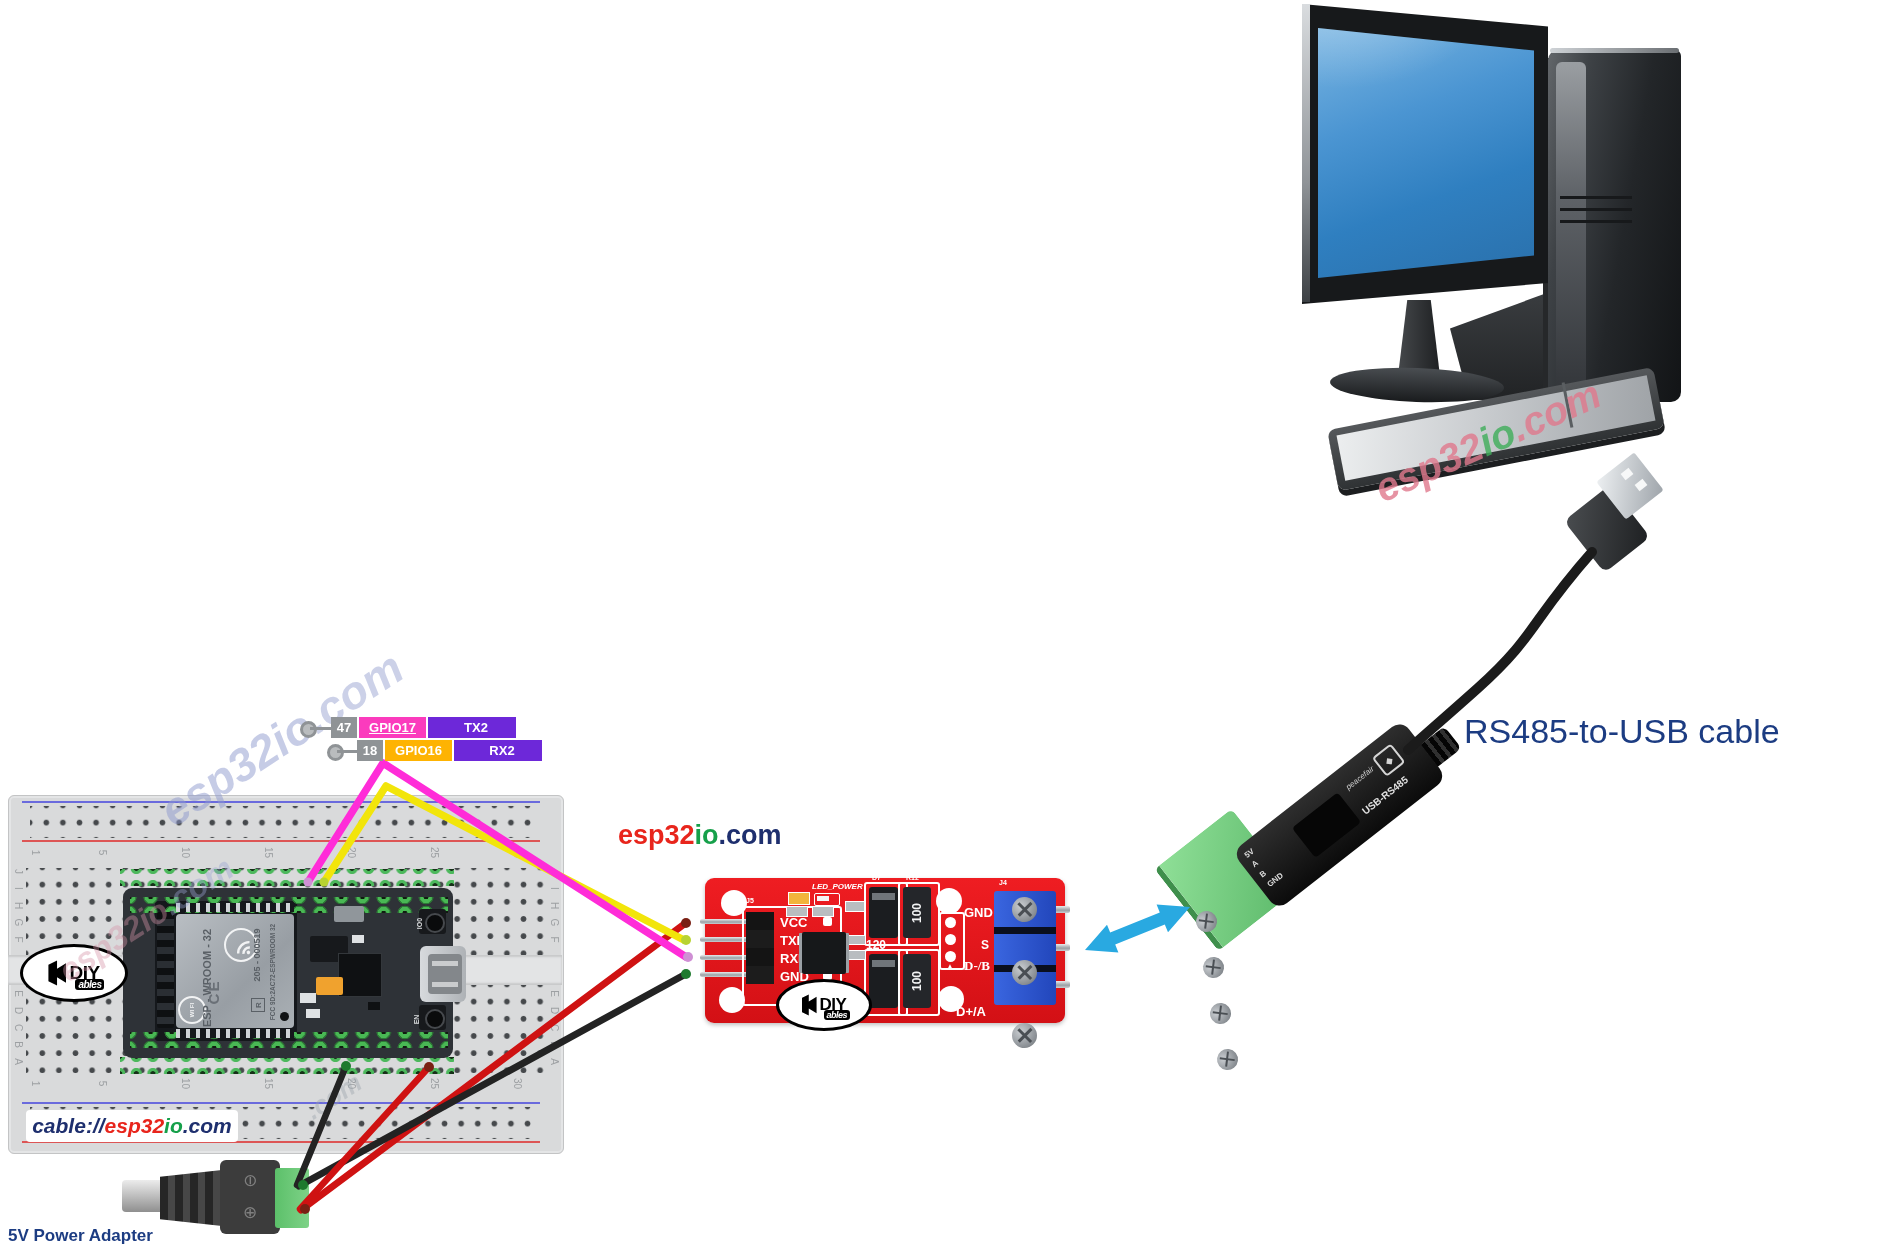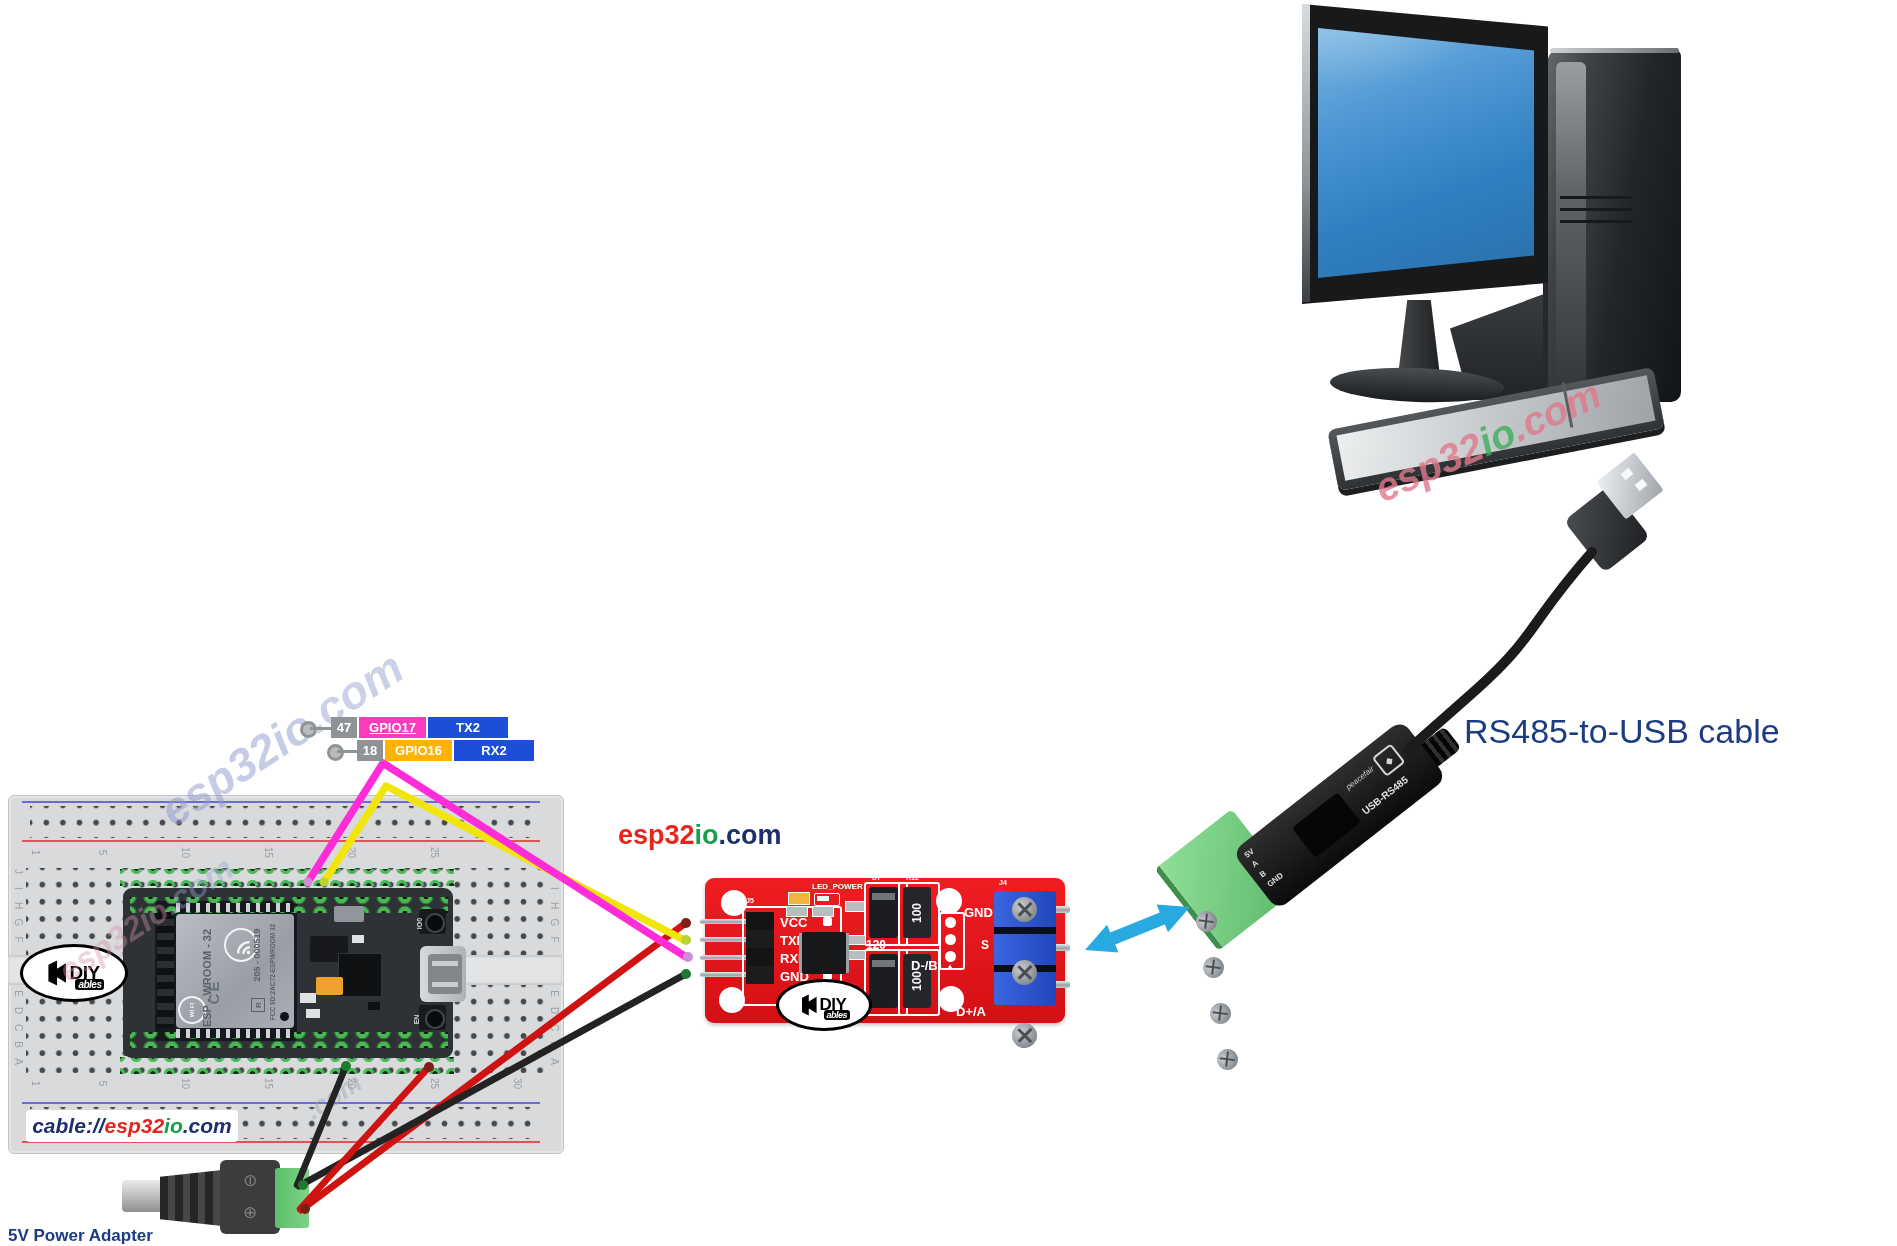--- a/index.html
+++ b/index.html
@@ -24,21 +24,21 @@
   .dylogo{background:#fff;border:3px solid #000;border-radius:50%;display:flex;align-items:center;justify-content:center;gap:3px;}
   .dyicon{background:#000;clip-path:polygon(0 18%,48% 2%,48% 34%,100% 12%,100% 88%,48% 66%,48% 98%,0 82%);}
   .dytext{font-weight:bold;color:#000;letter-spacing:-.5px;position:relative;}
   .dyables{position:absolute;background:#000;color:#fff;border-radius:3px;padding:0 3px;font-style:italic;}
 
   
   .callout-box{color:#fff;font-weight:bold;font-size:13px;display:flex;align-items:center;justify-content:center;height:21px;}
   .pinnum{background:#8f9396;}
   .gpio17{background:#fb3bbd;text-decoration:underline;}
   .gpio16{background:#feb302;}
-  .func{background:#1d4ed8;}
+  .func{background:#6d28d9;padding-left:8px;}
   .callout-dot{width:11px;height:11px;border-radius:50%;background:#b9bcbe;border:3px solid #8f9396;}
 
   
   .rsboard{background:linear-gradient(180deg,#ef1d22,#d31015);border-radius:9px;box-shadow:0 2px 4px rgba(0,0,0,.25);}
   .hole{background:#fff;border-radius:50%;}
   .silk{border:2px solid #fff;border-radius:3px;}
   .rslabel{color:#fff;font-weight:bold;font-size:13px;}
   .tinyref{color:#fff;font-size:7px;font-weight:bold;}
   .metalpin{background:linear-gradient(180deg,#e8eaec,#9aa0a5 60%,#caced2);border-radius:2px;}
   .screw{background:radial-gradient(circle at 35% 35%,#c9cdd1,#888d92 70%,#5e6368);border-radius:50%;position:relative;}
@@ -241,21 +241,21 @@
   <span class="abs rslabel" style="left:780px;top:915px;z-index:12;">VCC</span>
   <span class="abs rslabel" style="left:780px;top:933px;z-index:12;">TXD</span>
   <span class="abs rslabel" style="left:780px;top:951px;z-index:12;">RXD</span>
   <span class="abs rslabel" style="left:780px;top:969px;z-index:12;">GND</span>
 
   <div class="abs" style="left:823px;top:917px;width:9px;height:9px;background:#fff;border-radius:2px;z-index:12;"></div>
   <div class="abs" style="left:823px;top:935px;width:9px;height:9px;background:#fff;border-radius:2px;z-index:12;"></div>
   <div class="abs" style="left:823px;top:953px;width:9px;height:9px;background:#fff;border-radius:2px;z-index:12;"></div>
   <div class="abs" style="left:823px;top:971px;width:9px;height:9px;background:#fff;border-radius:2px;z-index:12;"></div>
 
-  <span class="abs" style="left:812px;top:882px;font-size:8px;font-weight:bold;color:#fff;z-index:12;">LED_POWER</span>
+  <span class="abs" style="left:812px;top:882px;font-size:8px;font-weight:bold;color:#fff;z-index:12;font-style:italic;">LED_POWER</span>
   <div class="abs" style="left:788px;top:892px;width:20px;height:11px;background:#f2b43c;border:1px solid #fff;z-index:12;"></div>
   <div class="abs" style="left:814px;top:893px;width:24px;height:11px;border:1px solid #fff;border-radius:2px;z-index:12;">
       <div style="margin:2px;width:12px;height:5px;background:#f4f5f6;"></div>
     </div>
 
   <div class="abs" style="left:786px;top:906px;width:20px;height:9px;background:#b9bdc0;border:1px solid #fff;z-index:12;"></div>
   <div class="abs" style="left:812px;top:906px;width:20px;height:9px;background:#b9bdc0;border:1px solid #fff;z-index:12;"></div>
   <div class="abs" style="left:845px;top:901px;width:18px;height:9px;background:#b9bdc0;border:1px solid #fff;z-index:12;"></div>
   <div class="abs" style="left:848px;top:935px;width:16px;height:8px;background:#b9bdc0;border:1px solid #fff;z-index:12;"></div>
   <div class="abs" style="left:848px;top:950px;width:16px;height:8px;background:#b9bdc0;border:1px solid #fff;z-index:12;"></div>
@@ -283,21 +283,21 @@
   <span class="abs" style="left:866px;top:938px;font-size:12px;font-weight:bold;color:#fff;z-index:13;">120</span>
   <span class="abs" style="left:981px;top:938px;font-size:12px;font-weight:bold;color:#fff;z-index:13;">S</span>
 
   <div class="abs silk" style="left:939px;top:912px;width:22px;height:54px;z-index:11;"></div>
   <div class="abs hole" style="left:945px;top:917px;width:11px;height:11px;z-index:12;"></div>
   <div class="abs hole" style="left:945px;top:934px;width:11px;height:11px;z-index:12;"></div>
   <div class="abs hole" style="left:945px;top:951px;width:11px;height:11px;z-index:12;"></div>
   <span class="abs" style="left:946px;top:962px;color:#fff;font-size:8px;z-index:12;">▲</span>
 
   <span class="abs rslabel" style="left:964px;top:905px;z-index:12;">GND</span>
-  <span class="abs rslabel" style="left:911px;top:958px;z-index:12;">D-/B</span>
+  <span class="abs rslabel" style="left:964px;top:958px;z-index:12;font-family:Liberation Serif, serif;">D-/B</span>
   <span class="abs rslabel" style="left:956px;top:1004px;z-index:12;">D+/A</span>
   <span class="abs tinyref" style="left:999px;top:879px;z-index:12;">J4</span>
 
   <div class="abs dylogo" style="left:776px;top:979px;width:90px;height:46px;z-index:13;">
     <span class="dyicon" style="width:15px;height:22px;"></span>
     <span class="dytext" style="font-size:17px;">
       <span>DIY</span>
       <span class="dyables" style="font-size:9px;left:4px;top:15px;">ables</span>
     </span>
   </div>

